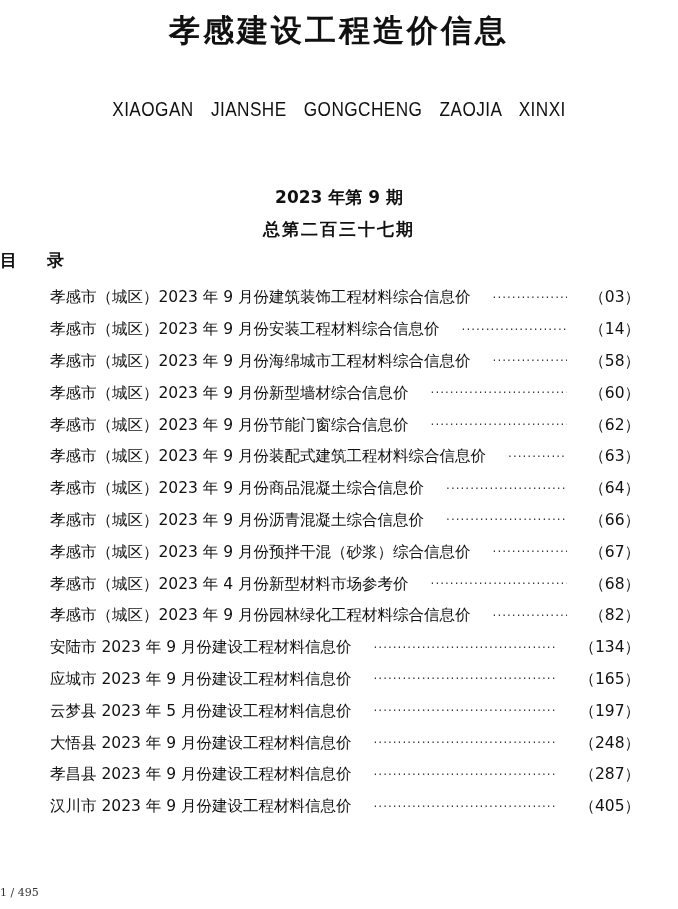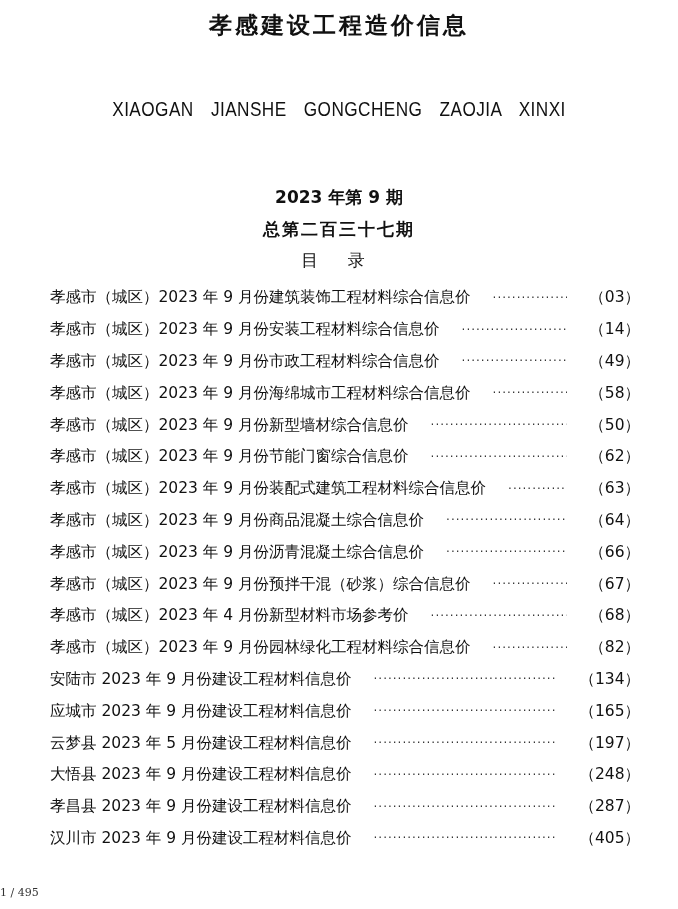--- a/index.html
+++ b/index.html
@@ -1,21 +1,21 @@
 <!DOCTYPE html>
 <html><head>
 <meta charset="utf-8">
 <style>
   html, body { margin: 0; padding: 0; background: #ffffff; }
   body { width: 678px; height: 909px; position: relative; overflow: hidden; color: #111; font-family: "DejaVu Serif", serif; }
-  .title { position: absolute; top: 10px; left: 0; width: 678px; text-align: center; font-size: 23px; font-weight: bold; letter-spacing: 3px; font-family: "DejaVu Serif", serif; }
+  .title { position: absolute; top: 10px; left: 0; width: 678px; text-align: center; font-size: 31px; font-weight: bold; letter-spacing: 3px; font-family: "DejaVu Serif", serif; }
   .subtitle { position: absolute; top: 98px; left: 0; width: 678px; text-align: center; font-size: 20px; font-family: "Liberation Sans", sans-serif; letter-spacing: 0.5px; word-spacing: 14px; transform: scaleX(0.86); }
   .issue { position: absolute; top: 186px; left: 0; width: 678px; text-align: center; font-size: 17px; font-weight: bold; font-family: "DejaVu Sans", sans-serif; }
   .total { position: absolute; top: 218px; left: 0; width: 678px; text-align: center; font-size: 17px; font-weight: bold; letter-spacing: 2px; }
-  .toc-heading { position: absolute; top: 249px; left: 0; width: 678px; text-align: center; font-size: 17px; font-weight: normal; letter-spacing: 12px; }
+  .toc-heading { position: absolute; top: 249px; left: 0; width: 678px; font-size: 17px; font-weight: bold; letter-spacing: 12px; }
   .toc { position: absolute; top: 282px; left: 50px; width: 590px; margin: 0; padding: 0; list-style: none; }
   .toc-item { height: 31.8px; display: flex; align-items: center; font-size: 15.5px; white-space: nowrap; font-family: "DejaVu Sans", sans-serif; gap: 20px; }
   .toc-item .label { flex: 0 0 auto; }
   .toc-item .dots { flex: 1 1 auto; overflow: hidden; margin: 0 2px; color: #333; letter-spacing: 1px; font-size: 12px; }
   .toc-item .dots::before { content: "·························································································································"; }
   .toc-item .page { flex: 0 0 auto; }
   .footer { position: absolute; top: 886px; left: 0; width: 678px; font-size: 11px; color: #333; font-family: "DejaVu Serif", serif; }
 </style>
 </head>
 <body>
@@ -31,33 +31,28 @@
       <span class="label">孝感市（城区）2023 年 9 月份建筑装饰工程材料综合信息价</span>
       <span class="dots"></span>
       <span class="page">（03）</span>
     </li>
   <li class="toc-item">
       <span class="label">孝感市（城区）2023 年 9 月份安装工程材料综合信息价</span>
       <span class="dots"></span>
       <span class="page">（14）</span>
     </li>
   <li class="toc-item">
-      <span class="label">孝感市（城区）2023 年 9 月份市政工程材料综合信息价</span>
-      <span class="dots"></span>
-      <span class="page">（49）</span>
-    </li>
-  <li class="toc-item">
       <span class="label">孝感市（城区）2023 年 9 月份海绵城市工程材料综合信息价</span>
       <span class="dots"></span>
       <span class="page">（58）</span>
     </li>
   <li class="toc-item">
       <span class="label">孝感市（城区）2023 年 9 月份新型墙材综合信息价</span>
       <span class="dots"></span>
-      <span class="page">（50）</span>
+      <span class="page">（60）</span>
     </li>
   <li class="toc-item">
       <span class="label">孝感市（城区）2023 年 9 月份节能门窗综合信息价</span>
       <span class="dots"></span>
       <span class="page">（62）</span>
     </li>
   <li class="toc-item">
       <span class="label">孝感市（城区）2023 年 9 月份装配式建筑工程材料综合信息价</span>
       <span class="dots"></span>
       <span class="page">（63）</span>

